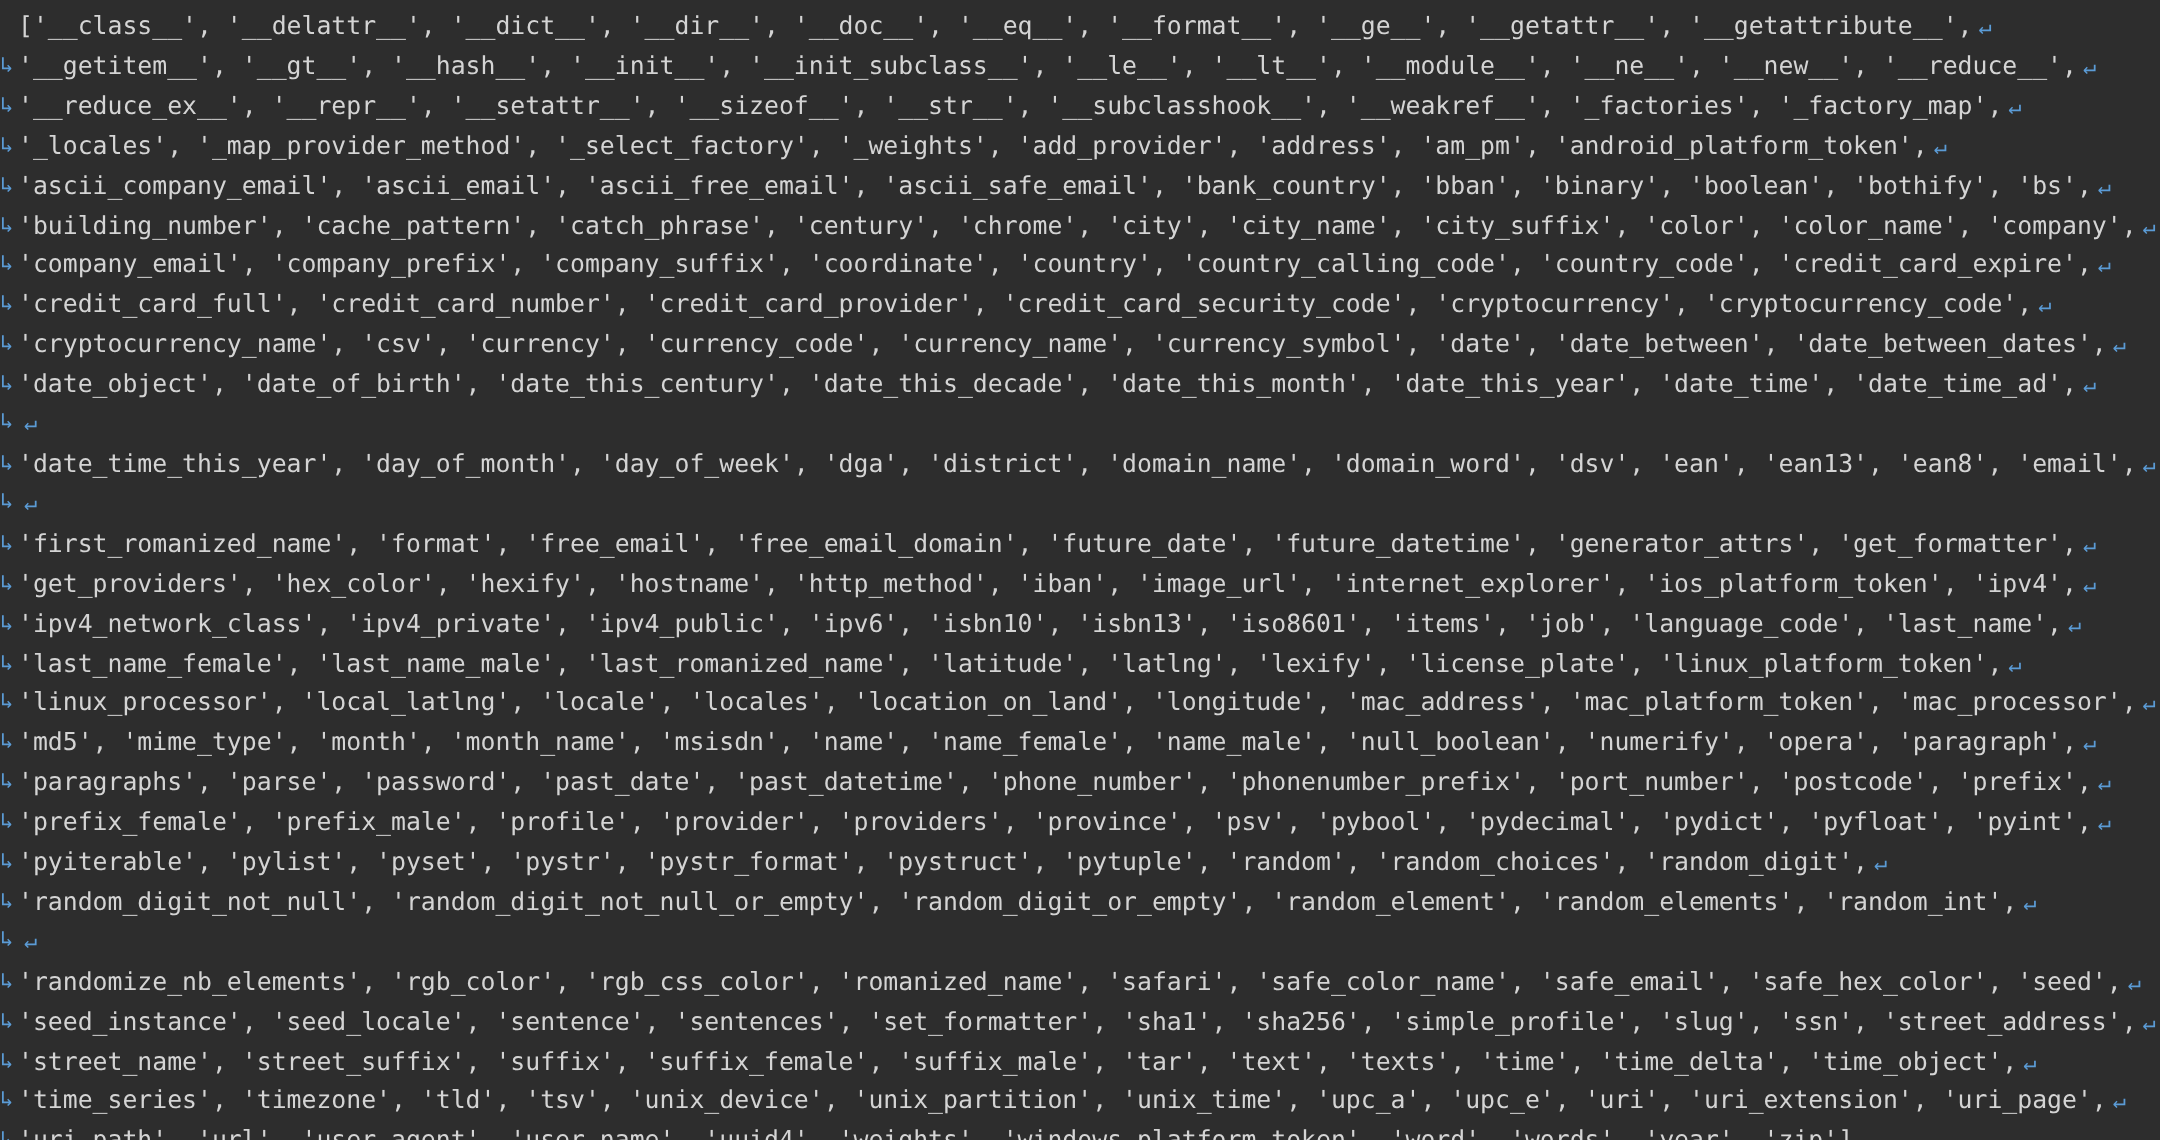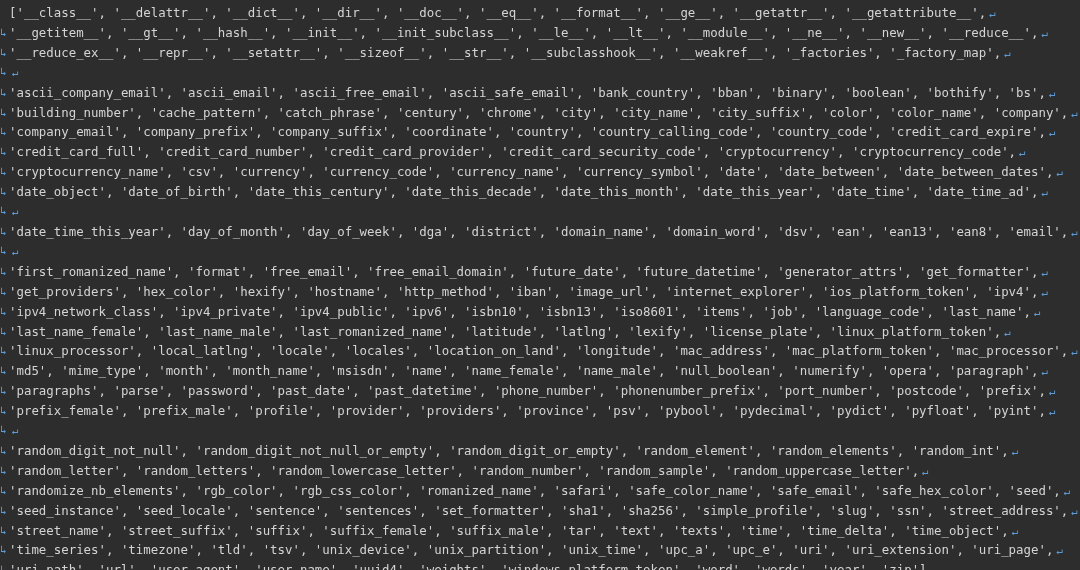--- a/index.html
+++ b/index.html
@@ -60,40 +60,40 @@
   }
 </style>
 </head>
 <body>
 
 <div id="terminal">
   <div id="lines">
       <div class="row" style="font-size: 12.4px;"><span class="gutter empty"> </span><span class="content">['__class__', '__delattr__', '__dict__', '__dir__', '__doc__', '__eq__', '__format__', '__ge__', '__getattr__', '__getattribute__',</span><span class="wrap-end">↵</span></div>
       <div class="row" style="font-size: 12.4px;"><span class="gutter">↳</span><span class="content">'__getitem__', '__gt__', '__hash__', '__init__', '__init_subclass__', '__le__', '__lt__', '__module__', '__ne__', '__new__', '__reduce__',</span><span class="wrap-end">↵</span></div>
       <div class="row" style="font-size: 12.4px;"><span class="gutter">↳</span><span class="content">'__reduce_ex__', '__repr__', '__setattr__', '__sizeof__', '__str__', '__subclasshook__', '__weakref__', '_factories', '_factory_map',</span><span class="wrap-end">↵</span></div>
-      <div class="row" style="font-size: 12.4px;"><span class="gutter">↳</span><span class="wrap-end">↵</span></div>
+      <div class="row" style="font-size: 12.4px;"><span class="gutter">↳</span><span class="content">'_locales', '_map_provider_method', '_select_factory', '_weights', 'add_provider', 'address', 'am_pm', 'android_platform_token',</span><span class="wrap-end">↵</span></div>
       <div class="row" style="font-size: 12.4px;"><span class="gutter">↳</span><span class="content">'ascii_company_email', 'ascii_email', 'ascii_free_email', 'ascii_safe_email', 'bank_country', 'bban', 'binary', 'boolean', 'bothify', 'bs',</span><span class="wrap-end">↵</span></div>
       <div class="row" style="font-size: 12.4px;"><span class="gutter">↳</span><span class="content">'building_number', 'cache_pattern', 'catch_phrase', 'century', 'chrome', 'city', 'city_name', 'city_suffix', 'color', 'color_name', 'company',</span><span class="wrap-end">↵</span></div>
       <div class="row" style="font-size: 12.4px;"><span class="gutter">↳</span><span class="content">'company_email', 'company_prefix', 'company_suffix', 'coordinate', 'country', 'country_calling_code', 'country_code', 'credit_card_expire',</span><span class="wrap-end">↵</span></div>
       <div class="row" style="font-size: 12.4px;"><span class="gutter">↳</span><span class="content">'credit_card_full', 'credit_card_number', 'credit_card_provider', 'credit_card_security_code', 'cryptocurrency', 'cryptocurrency_code',</span><span class="wrap-end">↵</span></div>
       <div class="row" style="font-size: 12.4px;"><span class="gutter">↳</span><span class="content">'cryptocurrency_name', 'csv', 'currency', 'currency_code', 'currency_name', 'currency_symbol', 'date', 'date_between', 'date_between_dates',</span><span class="wrap-end">↵</span></div>
       <div class="row" style="font-size: 12.4px;"><span class="gutter">↳</span><span class="content">'date_object', 'date_of_birth', 'date_this_century', 'date_this_decade', 'date_this_month', 'date_this_year', 'date_time', 'date_time_ad',</span><span class="wrap-end">↵</span></div>
       <div class="row" style="font-size: 12.4px;"><span class="gutter">↳</span><span class="wrap-end">↵</span></div>
       <div class="row" style="font-size: 12.4px;"><span class="gutter">↳</span><span class="content">'date_time_this_year', 'day_of_month', 'day_of_week', 'dga', 'district', 'domain_name', 'domain_word', 'dsv', 'ean', 'ean13', 'ean8', 'email',</span><span class="wrap-end">↵</span></div>
       <div class="row" style="font-size: 12.4px;"><span class="gutter">↳</span><span class="wrap-end">↵</span></div>
       <div class="row" style="font-size: 12.4px;"><span class="gutter">↳</span><span class="content">'first_romanized_name', 'format', 'free_email', 'free_email_domain', 'future_date', 'future_datetime', 'generator_attrs', 'get_formatter',</span><span class="wrap-end">↵</span></div>
       <div class="row" style="font-size: 12.4px;"><span class="gutter">↳</span><span class="content">'get_providers', 'hex_color', 'hexify', 'hostname', 'http_method', 'iban', 'image_url', 'internet_explorer', 'ios_platform_token', 'ipv4',</span><span class="wrap-end">↵</span></div>
       <div class="row" style="font-size: 12.4px;"><span class="gutter">↳</span><span class="content">'ipv4_network_class', 'ipv4_private', 'ipv4_public', 'ipv6', 'isbn10', 'isbn13', 'iso8601', 'items', 'job', 'language_code', 'last_name',</span><span class="wrap-end">↵</span></div>
       <div class="row" style="font-size: 12.4px;"><span class="gutter">↳</span><span class="content">'last_name_female', 'last_name_male', 'last_romanized_name', 'latitude', 'latlng', 'lexify', 'license_plate', 'linux_platform_token',</span><span class="wrap-end">↵</span></div>
       <div class="row" style="font-size: 12.4px;"><span class="gutter">↳</span><span class="content">'linux_processor', 'local_latlng', 'locale', 'locales', 'location_on_land', 'longitude', 'mac_address', 'mac_platform_token', 'mac_processor',</span><span class="wrap-end">↵</span></div>
       <div class="row" style="font-size: 12.4px;"><span class="gutter">↳</span><span class="content">'md5', 'mime_type', 'month', 'month_name', 'msisdn', 'name', 'name_female', 'name_male', 'null_boolean', 'numerify', 'opera', 'paragraph',</span><span class="wrap-end">↵</span></div>
       <div class="row" style="font-size: 12.4px;"><span class="gutter">↳</span><span class="content">'paragraphs', 'parse', 'password', 'past_date', 'past_datetime', 'phone_number', 'phonenumber_prefix', 'port_number', 'postcode', 'prefix',</span><span class="wrap-end">↵</span></div>
       <div class="row" style="font-size: 12.4px;"><span class="gutter">↳</span><span class="content">'prefix_female', 'prefix_male', 'profile', 'provider', 'providers', 'province', 'psv', 'pybool', 'pydecimal', 'pydict', 'pyfloat', 'pyint',</span><span class="wrap-end">↵</span></div>
+      <div class="row" style="font-size: 12.4px;"><span class="gutter">↳</span><span class="content">'pyiterable', 'pylist', 'pyset', 'pystr', 'pystr_format', 'pystruct', 'pytuple', 'random', 'random_choices', 'random_digit',</span><span class="wrap-end">↵</span></div>
+      <div class="row" style="font-size: 12.4px;"><span class="gutter">↳</span><span class="content">'random_digit_not_null', 'random_digit_not_null_or_empty', 'random_digit_or_empty', 'random_element', 'random_elements', 'random_int',</span><span class="wrap-end">↵</span></div>
       <div class="row" style="font-size: 12.4px;"><span class="gutter">↳</span><span class="wrap-end">↵</span></div>
-      <div class="row" style="font-size: 12.4px;"><span class="gutter">↳</span><span class="content">'random_digit_not_null', 'random_digit_not_null_or_empty', 'random_digit_or_empty', 'random_element', 'random_elements', 'random_int',</span><span class="wrap-end">↵</span></div>
-      <div class="row" style="font-size: 12.4px;"><span class="gutter">↳</span><span class="content">'random_letter', 'random_letters', 'random_lowercase_letter', 'random_number', 'random_sample', 'random_uppercase_letter',</span><span class="wrap-end">↵</span></div>
       <div class="row" style="font-size: 12.4px;"><span class="gutter">↳</span><span class="content">'randomize_nb_elements', 'rgb_color', 'rgb_css_color', 'romanized_name', 'safari', 'safe_color_name', 'safe_email', 'safe_hex_color', 'seed',</span><span class="wrap-end">↵</span></div>
       <div class="row" style="font-size: 12.4px;"><span class="gutter">↳</span><span class="content">'seed_instance', 'seed_locale', 'sentence', 'sentences', 'set_formatter', 'sha1', 'sha256', 'simple_profile', 'slug', 'ssn', 'street_address',</span><span class="wrap-end">↵</span></div>
       <div class="row" style="font-size: 12.4px;"><span class="gutter">↳</span><span class="content">'street_name', 'street_suffix', 'suffix', 'suffix_female', 'suffix_male', 'tar', 'text', 'texts', 'time', 'time_delta', 'time_object',</span><span class="wrap-end">↵</span></div>
       <div class="row" style="font-size: 12.4px;"><span class="gutter">↳</span><span class="content">'time_series', 'timezone', 'tld', 'tsv', 'unix_device', 'unix_partition', 'unix_time', 'upc_a', 'upc_e', 'uri', 'uri_extension', 'uri_page',</span><span class="wrap-end">↵</span></div>
       <div class="row" style="font-size: 12.4px;"><span class="gutter">↳</span><span class="content">'uri_path', 'url', 'user_agent', 'user_name', 'uuid4', 'weights', 'windows_platform_token', 'word', 'words', 'year', 'zip']</span></div>
     </div>
 </div>
 
 </body></html>

